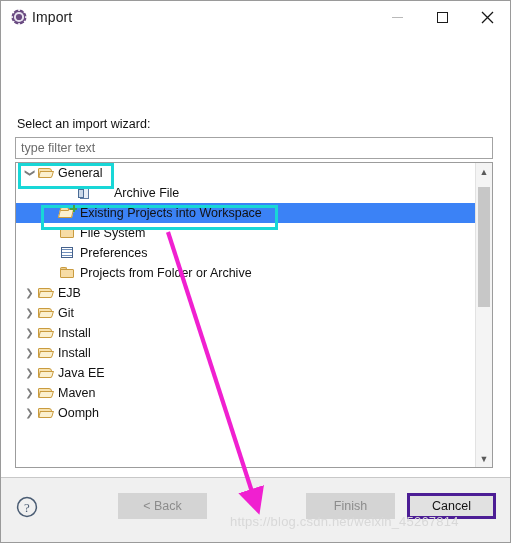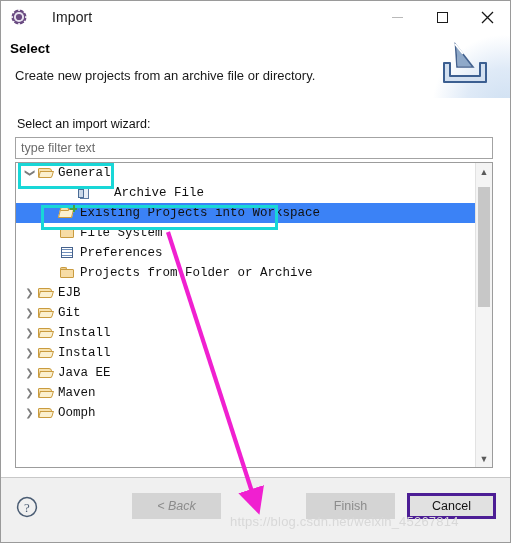--- a/index.html
+++ b/index.html
@@ -30,21 +30,21 @@
     display: flex;
     align-items: center;
   }
   .title-icon {
     width: 18px; height: 18px;
     margin-left: 9px;
     position: relative;
     flex: 0 0 auto;
   }
   .title-text {
-    margin-left: 24px;
+    margin-left: 4px;
     font-size: 14px;
     color: #1a1a1a;
     letter-spacing: .1px;
   }
   .wincontrols {
     position: absolute;
     right: 0; top: 0;
     height: 32px;
     display: flex;
   }
@@ -168,21 +168,21 @@
     color: #7c7c7c;
     font-size: 10px;
     line-height: 1;
   }
   .tico {
     width: 18px; height: 16px;
     flex: 0 0 auto;
     position: relative;
     margin-right: 3px;
   }
-  .tlabel { padding-bottom: 1px; font-family: Liberation Mono, monospace; }
+  .tlabel { padding-bottom: 1px; }
 
   
   .ico-folder-open::before {
     content: "";
     position: absolute;
     left: 1px; top: 3px;
     width: 14px; height: 10px;
     background: #f7e2b0;
     border: 1px solid #c99b3f;
     border-radius: 1px 3px 2px 1px;
@@ -354,21 +354,21 @@
     display: flex;
     align-items: center;
     justify-content: center;
     padding: 0;
   }
   .btn.focus {
     background: #e3e3e3;
     border: 2px solid #0a66c2;
     color: #111;
   }
-  #btn-back   { left: 131px; font-style: italic; }
+  #btn-back   { left: 117px; }
   #btn-next   { left: 211px; }
   #btn-finish { left: 305px; }
   #btn-cancel { left: 406px; background:#e1e1e1; border:3px solid #4c1d95; color:#141414; }
 
   
   .anno {
     position: absolute;
     left: 0; top: 0;
     width: 511px; height: 473px;
     pointer-events: none;
@@ -423,34 +423,20 @@
           <i></i>
         </div>
       <div class="wc wc-close">
         <svg width="13" height="13" viewBox="0 0 13 13">
           <path d="M1 1 L12 12 M12 1 L1 12" stroke="#171717" stroke-width="1.3" fill="none"></path>
         </svg>
       </div>
     </div>
   </div>
 
-  <div class="header">
-    <div class="header-title">Select</div>
-    <div class="header-desc">Create new projects from an archive file or directory.</div>
-    <div class="header-banner">
-      <div class="banner-art">
-        <svg width="58" height="50" viewBox="0 0 58 50">
-          <path d="M8 22 L8 41 L50 41 L50 22 L44 22 L44 35 L14 35 L14 22 Z" fill="#d3e0f0" stroke="#3c5f91" stroke-width="2" stroke-linejoin="round"></path>
-          <path d="M20 4 L36 25 L22 25 Z" fill="#8fa9c9"></path>
-          <path d="M19.5 3.5 L37 26 L21 26 Z" fill="none" stroke="#44628f" stroke-width="1.6"></path>
-          <path d="M19 3 L27 13" stroke="#ffffff" stroke-width="2"></path>
-        </svg>
-      </div>
-    </div>
-  </div>
 
   <div class="body">
     <div class="lbl-select">Select an import wizard:</div>
 
     <div class="filter-box">
       <span>type filter text</span>
     </div>
 
     <div class="tree-wrap">
       <div class="tree-list" id="tree-list">

